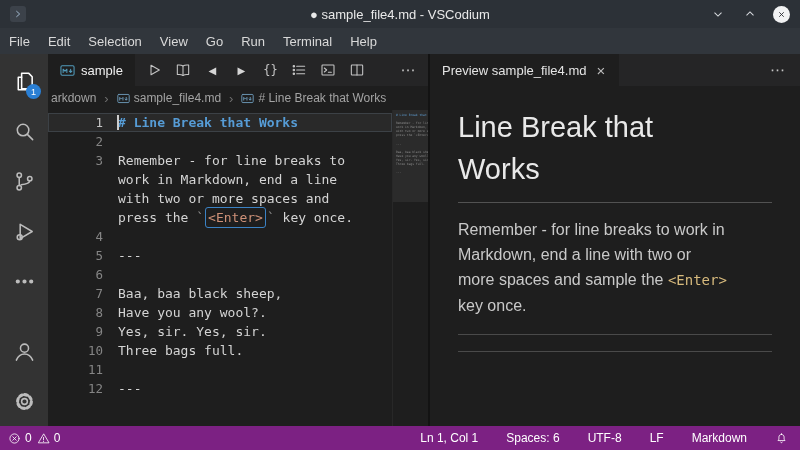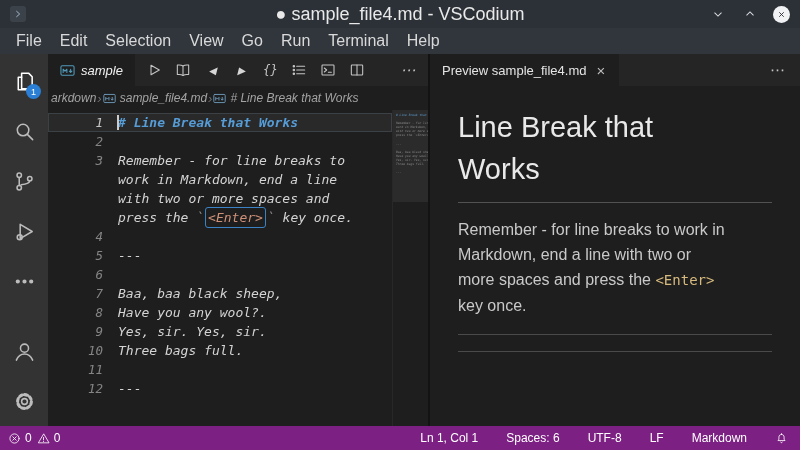--- a/index.html
+++ b/index.html
@@ -4,64 +4,64 @@
 <style>
   * { box-sizing: border-box; margin: 0; padding: 0; }
   html,body { width:800px; height:450px; overflow:hidden; }
   body { font-family:"Liberation Sans",sans-serif; background:#1e1e1e; }
   svg { display:block; }
 
   .window { width:800px; height:450px; display:flex; flex-direction:column; }
 
   
   .titlebar { flex:0 0 28px; background:#2c3137; display:flex; align-items:center;
-              padding:0 10px; position:relative; color:#e9e9e9; font-size:18px; }
+              padding:0 10px; position:relative; color:#e9e9e9; font-size:13px; }
   .app-icon { width:16px; height:16px; border-radius:3px; background:#3c424a;
               display:flex; align-items:center; justify-content:center; z-index:2; }
   .app-icon svg { width:10px; height:10px; stroke:#9fb6cc; stroke-width:2.4; fill:none; }
   .wtitle { position:absolute; left:0; right:0; text-align:center; pointer-events:none; }
   .win-controls { margin-left:auto; display:flex; align-items:center; gap:15px; z-index:2; }
   .wc { width:17px; height:17px; display:flex; align-items:center; justify-content:center; }
   .wc svg { width:14px; height:14px; stroke:#d7dade; stroke-width:1.8; fill:none; }
   .wc.close { background:#f1f2f3; border-radius:50%; }
   .wc.close svg { width:9px; height:9px; stroke:#2b2f34; stroke-width:2.4; }
 
   
   .menubar { flex:0 0 26px; background:#31363c; display:flex; align-items:center;
-             padding-left:7px; font-size:16px; color:#d9d9d9; }
+             padding-left:0; font-size:13px; color:#d9d9d9; }
   .menu-item { padding:3px 9px; border-radius:3px; }
 
   
   .main { flex:1; display:flex; min-height:0; }
 
   .activitybar { flex:0 0 48px; background:#333333; display:flex; flex-direction:column; align-items:center; padding-top:2px; }
   .act { width:48px; height:50px; display:flex; align-items:center; justify-content:center; color:#bcbcbc; position:relative; }
   .act.active { color:#ffffff; }
   .act svg { width:23px; height:23px; stroke:currentColor; stroke-width:1.6; fill:none;
              stroke-linecap:round; stroke-linejoin:round; }
   .badge { position:absolute; right:7px; bottom:7px; width:15px; height:15px; border-radius:50%;
            background:#2a7fd4; color:#fff; font-size:9px; display:flex; align-items:center; justify-content:center; }
   .spacer { flex:1; }
 
   
-  .editor-group { flex:0 0 380px; display:flex; flex-direction:column; min-width:0; background:#1e1e1e;font-style:italic; }
+  .editor-group { flex:0 0 380px; display:flex; flex-direction:column; min-width:0; background:#1e1e1e; }
   .tabs-row { flex:0 0 32px; background:#252526; display:flex; align-items:stretch; }
   .tab { display:flex; align-items:center; gap:6px; padding:0 12px; background:#1e1e1e;
          color:#f0f0f0; font-size:13px; }
   .md-icon svg { width:15px; height:15px; stroke:#519aba; stroke-width:1.7; fill:none;
                  stroke-linecap:round; stroke-linejoin:round; }
   .editor-actions { flex:1; display:flex; align-items:center; gap:6px; padding:0 8px; color:#c5c5c5; }
   .ea { width:23px; height:23px; display:flex; align-items:center; justify-content:center; }
   .ea svg { width:16px; height:16px; stroke:currentColor; stroke-width:1.6; fill:none;
             stroke-linecap:round; stroke-linejoin:round; }
   .ea.glyph { font-size:10px; color:#d6d6d6; }
   .ea.braces { font-family:"DejaVu Sans Mono",monospace; font-size:12px; }
   .ea.more-btn { margin-left:auto; font-size:15px; letter-spacing:1px; }
 
-  .breadcrumbs { flex:0 0 24px; display:flex; align-items:center; gap:0; font-size:12px;
+  .breadcrumbs { flex:0 0 24px; display:flex; align-items:center; gap:7px; font-size:12px;
                  color:#a3a3a3; padding-left:3px; white-space:nowrap; overflow:hidden; }
   .crumb { display:flex; align-items:center; gap:4px; }
   .crumb svg { width:13px; height:13px; stroke:#6e9cbb; stroke-width:1.7; fill:none;
                stroke-linecap:round; stroke-linejoin:round; }
   .chev { color:#6f6f6f; font-size:13px; padding:0 1px; }
 
   .editor-body { flex:1; display:flex; min-height:0; }
   .code { flex:1; padding-top:3px; font-family:"DejaVu Sans Mono",monospace; font-size:13px;
           line-height:19px; overflow:hidden; }
   .row { display:flex; height:19px; position:relative; }
@@ -380,21 +380,21 @@
         <div class="pmore">⋯</div>
       </div>
 
       <div class="preview-content">
         <h1 class="ph1">
           <span>Line Break that Works</span>
         </h1>
         <p class="pp">
           <span class="block">Remember - for line breaks to work in</span>
           <span class="block">Markdown, end a line with two or</span>
-          <span class="block"><span>more spaces and press the </span><span class="pcode">&lt;Enter&gt;</span></span>
+          <span class="block"><span>more spaces and sample the </span><span class="pcode">&lt;Enter&gt;</span></span>
           <span class="block">key once.</span>
         </p>
         <hr class="phr">
         <hr class="phr">
       </div>
     </div>
   </div>
 
   <div class="statusbar">
     <div class="sb-left">

